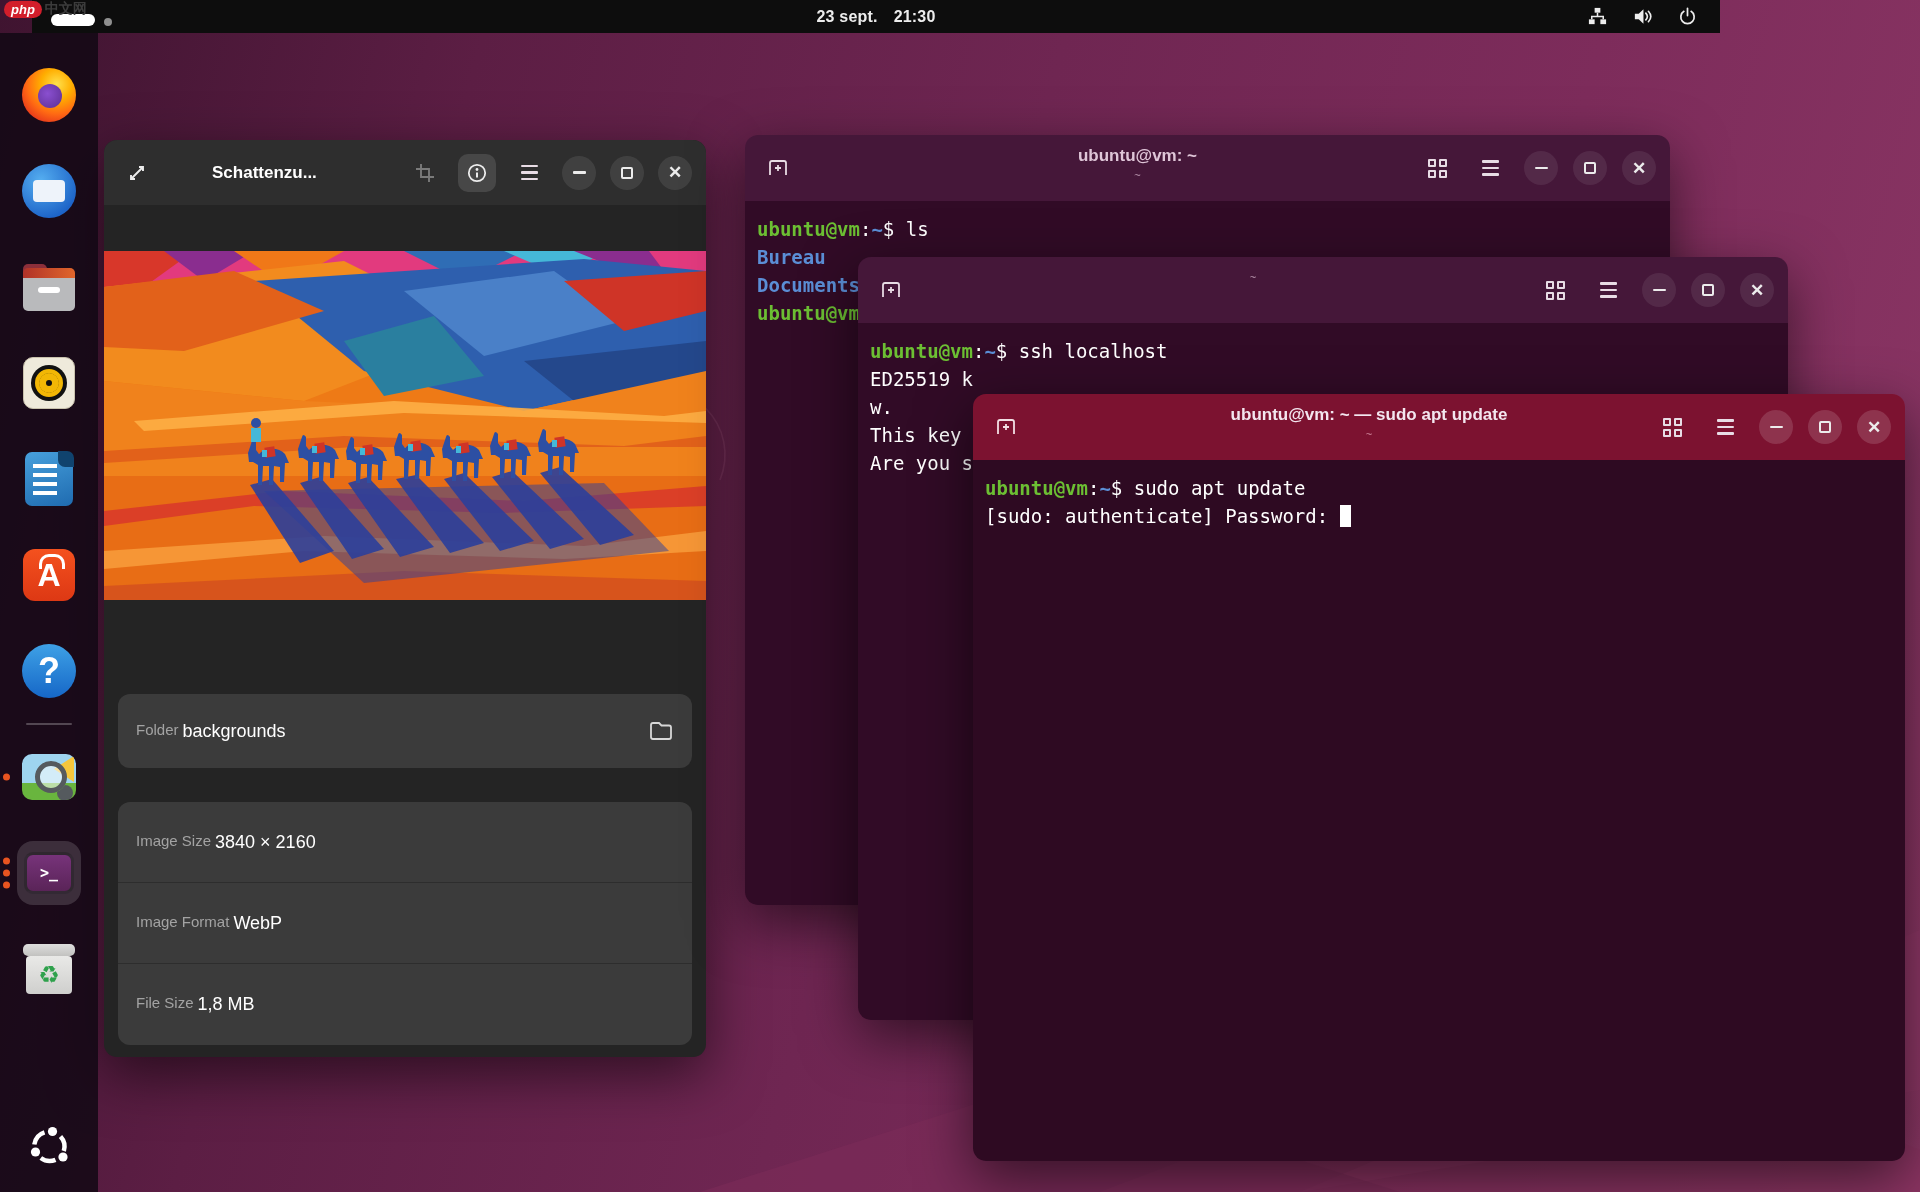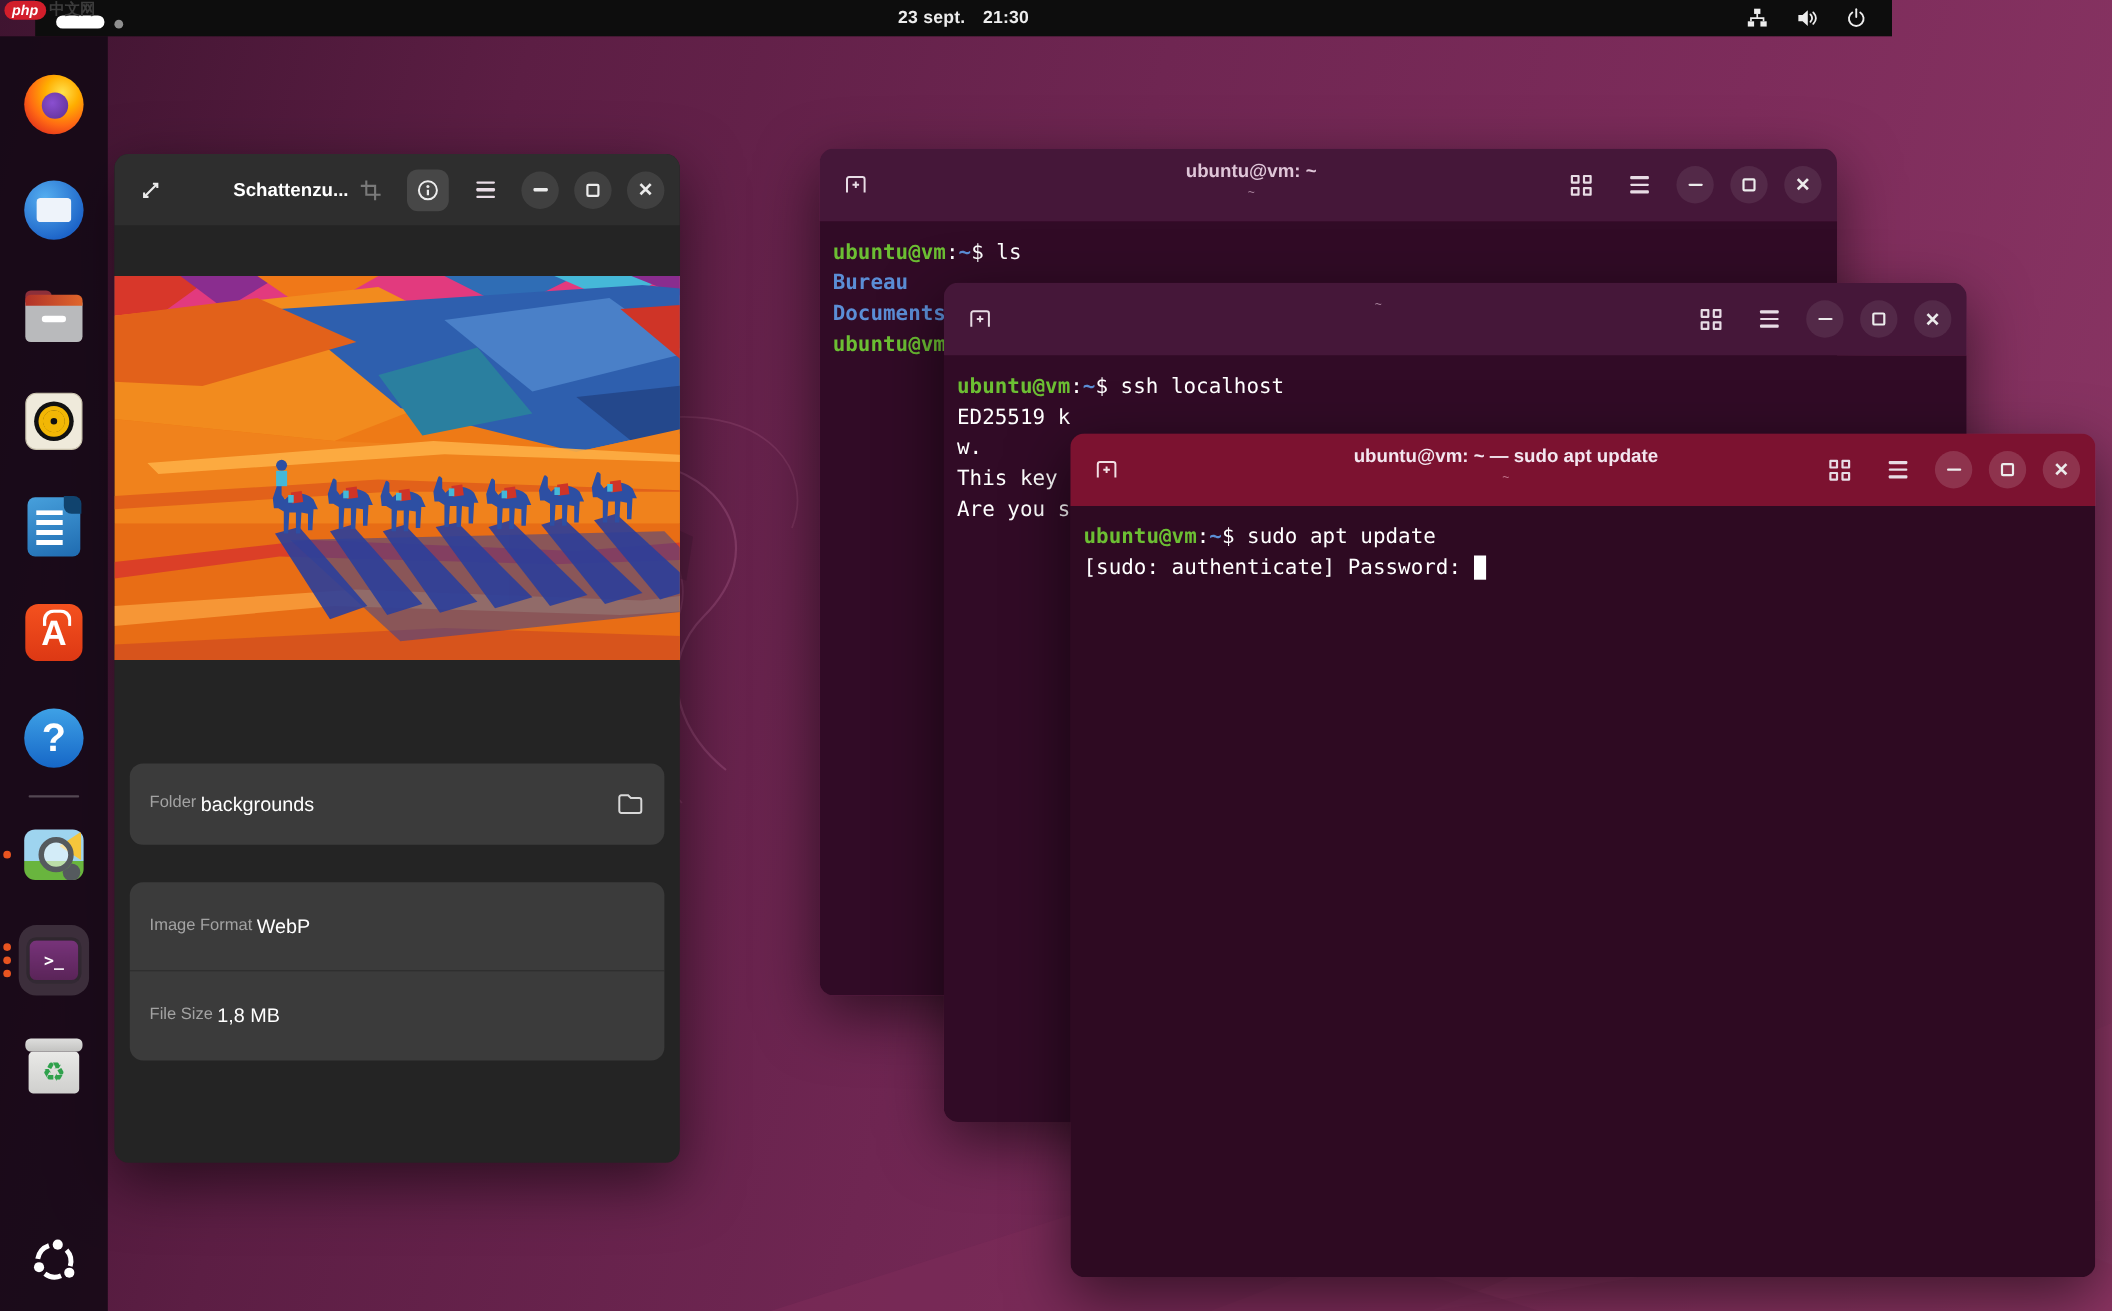--- a/index.html
+++ b/index.html
@@ -80,21 +80,21 @@
   .win{position:absolute;border-radius:13px;overflow:hidden;box-shadow:0 18px 55px rgba(0,0,0,.55);}
   .circle-btn{width:34px;height:34px;border-radius:50%;display:flex;align-items:center;justify-content:center;flex:0 0 auto;}
   .glyph-min{width:13px;height:2.5px;background:#ececec;border-radius:1px;}
   .glyph-max{width:12px;height:12px;border:2px solid #ececec;border-radius:2px;box-sizing:border-box;}
   .glyph-close{color:#ececec;font-size:17px;line-height:1;font-weight:600;}
   .glyph-menu{display:flex;flex-direction:column;gap:4px;}
   .glyph-menu i{width:17px;height:2.4px;background:#e8dce5;border-radius:1px;}
   .glyph-grid{display:grid;grid-template-columns:8px 8px;gap:3px;}
   .glyph-grid i{width:8px;height:8px;border:2px solid #e8dce5;box-sizing:border-box;border-radius:1px;}
   
-  .viewer{left:104px;top:140px;width:514px;height:917px;background:#242424;z-index:5;}
+  .viewer{left:104px;top:140px;width:602px;height:917px;background:#242424;z-index:5;}
   .viewer-titlebar{height:65px;background:#2e2e2e;display:flex;align-items:center;padding:0 14px;gap:0;}
   .viewer-title{font-size:17px;font-weight:700;color:#fff;margin-left:56px;}
   .v-btns{margin-left:auto;display:flex;align-items:center;gap:14px;}
   .viewer .circle-btn{background:rgba(255,255,255,.09);}
   .btn-plain{width:38px;height:38px;display:flex;align-items:center;justify-content:center;border-radius:10px;}
   .btn-info{background:rgba(255,255,255,.12);}
   .viewer-strip{height:46px;background:#242424;}
   .props{padding:0 14px;}
   .prop-card{background:#3b3b3b;border-radius:12px;}
   .prop-row{height:81px;display:flex;align-items:center;padding:0 18px;position:relative;}
@@ -340,20 +340,26 @@
           <span class="prop-label">Folder</span>
           <span class="prop-value">backgrounds</span>
         </div>
         <svg width="26" height="24" viewBox="0 0 26 24">
           <path d="M3 6 q0-2 2-2 h6 l2.5 2.5 H21 q2 0 2 2 V18 q0 2 -2 2 H5 q-2 0 -2 -2 Z" stroke="#d8d8d8" stroke-width="1.8" fill="none"></path>
         </svg>
       </div>
       <div class="prop-card group-card">
         <div class="prop-row sep">
           <div class="prop-col">
+            <span class="prop-label">Image Size</span>
+            <span class="prop-value">3840 × 2160</span>
+          </div>
+        </div>
+        <div class="prop-row sep">
+          <div class="prop-col">
             <span class="prop-label">Image Format</span>
             <span class="prop-value">WebP</span>
           </div>
         </div>
         <div class="prop-row">
           <div class="prop-col">
             <span class="prop-label">File Size</span>
             <span class="prop-value">1,8 MB</span>
           </div>
         </div>

